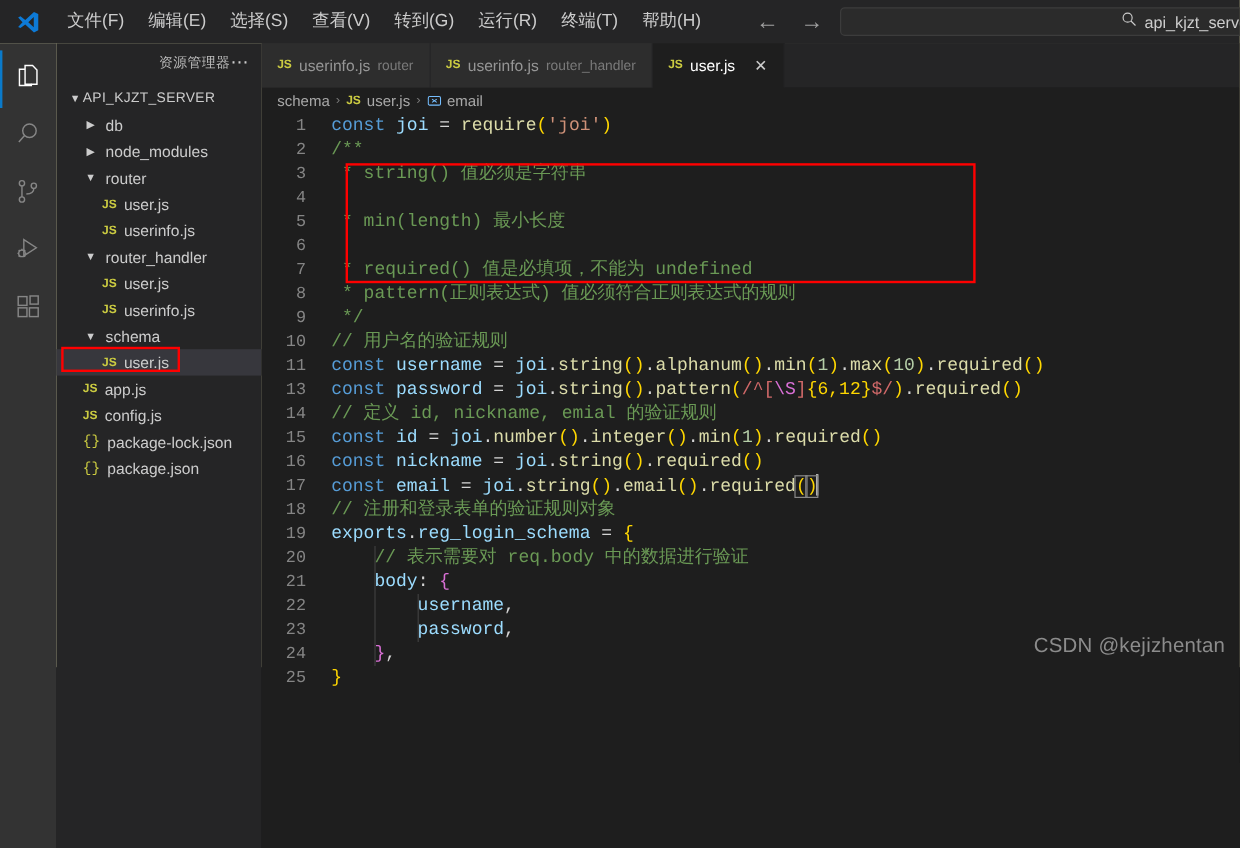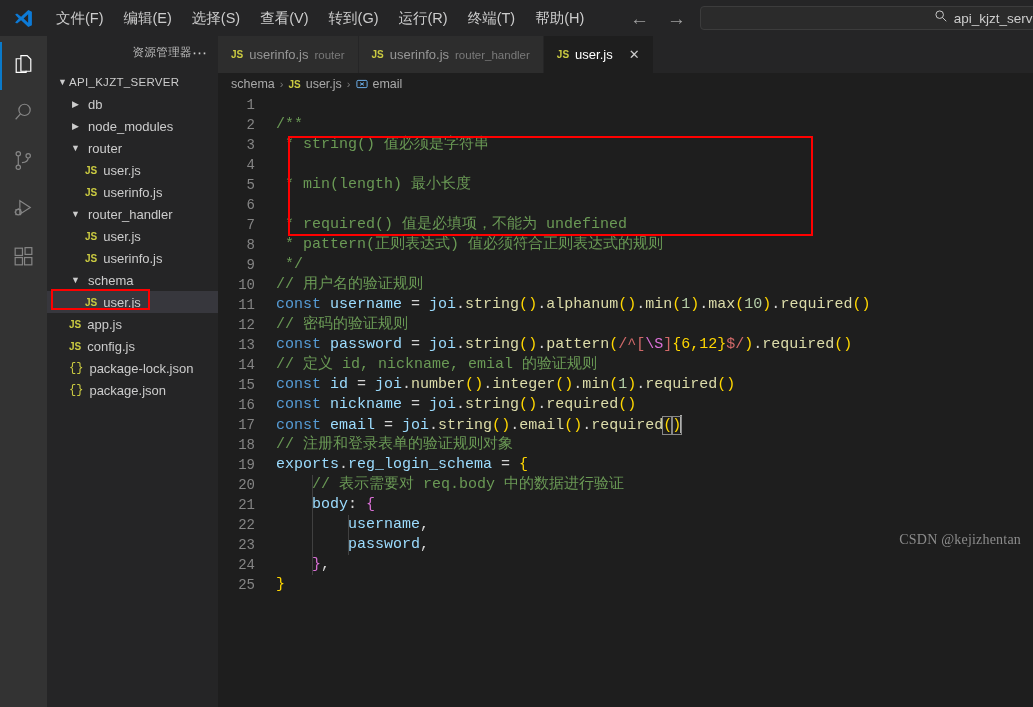--- a/index.html
+++ b/index.html
@@ -120,22 +120,22 @@
     display:inline-block; width:2px; height:18px; background:#aeafad;
     vertical-align:-4px; margin-left:-1px;
   }
   .brkmatch { outline:1px solid #888888; }
 
   
   .redbox { position:absolute; border:2px solid #ff0000; pointer-events:none; }
 
   
   .watermark {
-    position:absolute; right:12px; bottom:8px; font-size:14px; color:#8c8c8c;
-    font-family:Liberation Serif, serif; letter-spacing:.2px;
+    position:absolute; right:12px; bottom:8px; font-size:17px; color:#8c8c8c;
+    font-family:Liberation Sans, sans-serif; letter-spacing:.2px;
   }
 </style>
 </head>
 <body>
 
 <div class="app">
 
   <div class="titlebar">
     <div class="vslogo">
       <svg width="21" height="21" viewBox="0 0 24 24">
@@ -323,20 +323,21 @@
           <path d="M5.4 6.2 L10.6 9.8 M10.6 6.2 L5.4 9.8" stroke="#75beff" stroke-width="1.2"></path>
         </svg>
       </span>
       <span>email</span>
     </div>
 
     <div class="code-area">
       <div id="code-lines">
           <div class="code-line">
             <span class="lnum">1</span>
+            <span class="ltext"><span class="kw">const</span><span class="op"> </span><span class="var">joi</span><span class="op"> = </span><span class="fn">require</span><span class="par1">(</span><span class="str">'joi'</span><span class="par1">)</span></span>
           </div>
           <div class="code-line">
             <span class="lnum">2</span>
             <span class="ltext"><span class="cmt">/**</span></span>
           </div>
           <div class="code-line">
             <span class="lnum">3</span>
             <span class="ltext"><span class="cmt"> * string() 值必须是字符串</span></span>
           </div>
           <div class="code-line">
@@ -361,24 +362,20 @@
             <span class="lnum">9</span>
             <span class="ltext"><span class="cmt"> */</span></span>
           </div>
           <div class="code-line">
             <span class="lnum">10</span>
             <span class="ltext"><span class="cmt">// 用户名的验证规则</span></span>
           </div>
           <div class="code-line">
             <span class="lnum">11</span>
             <span class="ltext"><span class="kw">const</span><span class="op"> </span><span class="var">username</span><span class="op"> = </span><span class="var">joi</span><span class="op">.</span><span class="fn">string</span><span class="par1">(</span><span class="par1">)</span><span class="op">.</span><span class="fn">alphanum</span><span class="par1">(</span><span class="par1">)</span><span class="op">.</span><span class="fn">min</span><span class="par1">(</span><span class="num">1</span><span class="par1">)</span><span class="op">.</span><span class="fn">max</span><span class="par1">(</span><span class="num">10</span><span class="par1">)</span><span class="op">.</span><span class="fn">required</span><span class="par1">(</span><span class="par1">)</span></span>
-          </div>
-          <div class="code-line">
-            <span class="lnum">12</span>
-            <span class="ltext"><span class="cmt">// 密码的验证规则</span></span>
           </div>
           <div class="code-line">
             <span class="lnum">13</span>
             <span class="ltext"><span class="kw">const</span><span class="op"> </span><span class="var">password</span><span class="op"> = </span><span class="var">joi</span><span class="op">.</span><span class="fn">string</span><span class="par1">(</span><span class="par1">)</span><span class="op">.</span><span class="fn">pattern</span><span class="par1">(</span><span class="rgx">/^[</span><span class="par2">\S</span><span class="rgx">]</span><span class="par1">{6,12}</span><span class="rgx">$/</span><span class="par1">)</span><span class="op">.</span><span class="fn">required</span><span class="par1">(</span><span class="par1">)</span></span>
           </div>
           <div class="code-line">
             <span class="lnum">14</span>
             <span class="ltext"><span class="cmt">// 定义 id, nickname, emial 的验证规则</span></span>
           </div>
           <div class="code-line">

